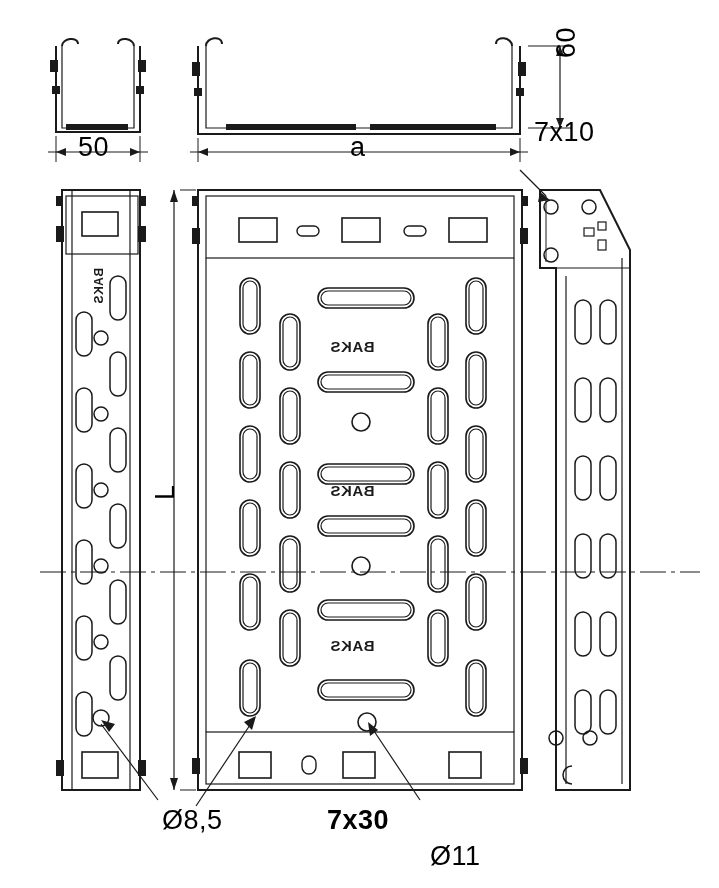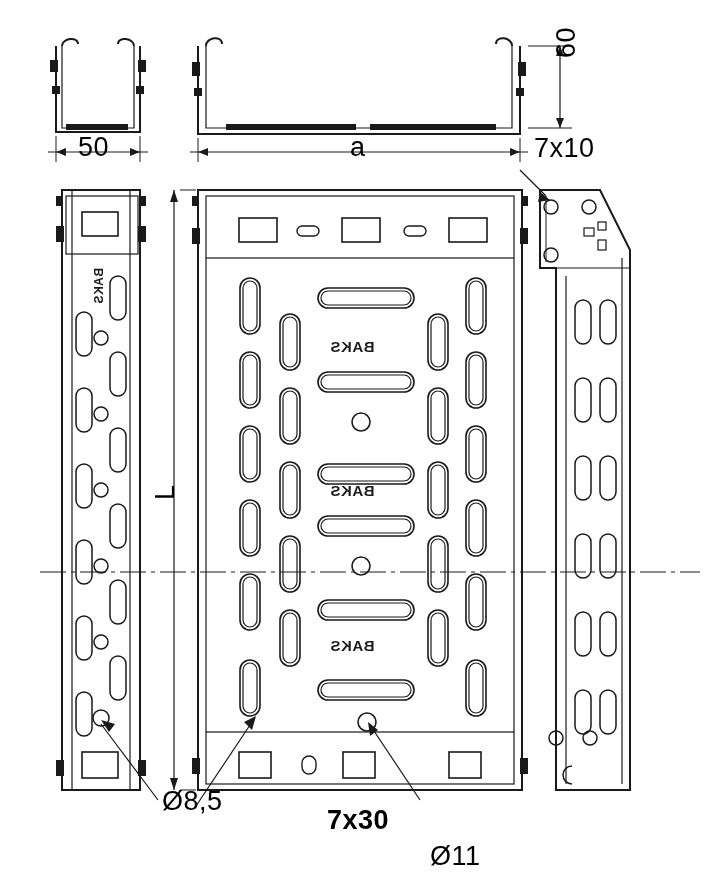--- a/index.html
+++ b/index.html
@@ -255,23 +255,23 @@
     </g>
 
     <g>
       <line x1="40" y1="572" x2="700" y2="572" stroke="#1a1a1a" stroke-width="1" stroke-dasharray="26,5,4,5"></line>
     </g>
   </svg>
 
   <div class="dim-label" style="left:78px; top:132px;">50</div>
   <div class="dim-label" style="left:551px; top:58px; transform:rotate(-90deg); transform-origin:left top;">60</div>
   <div class="dim-label" style="left:350px; top:132px;">a</div>
-  <div class="dim-label" style="left:534px; top:133px;">7x10</div>
+  <div class="dim-label" style="left:534px; top:117px;">7x10</div>
   <div class="dim-label" style="left:150px; top:500px; transform:rotate(-90deg); transform-origin:left top;">L</div>
-  <div class="dim-label" style="left:162px; top:786px;">Ø8,5</div>
+  <div class="dim-label" style="left:162px; top:805px;">Ø8,5</div>
   <div class="dim-label" style="left:327px; top:805px;font-weight:bold;">7x30</div>
   <div class="dim-label" style="left:430px; top:805px;margin-top:36px;">Ø11</div>
 
   <div class="brand" style="left:330px; top:338px;">BAKS</div>
   <div class="brand" style="left:330px; top:482px;">BAKS</div>
   <div class="brand" style="left:330px; top:637px;">BAKS</div>
   <div class="brand side" style="left:92px; top:268px;">BAKS</div>
 
 </div>
 

